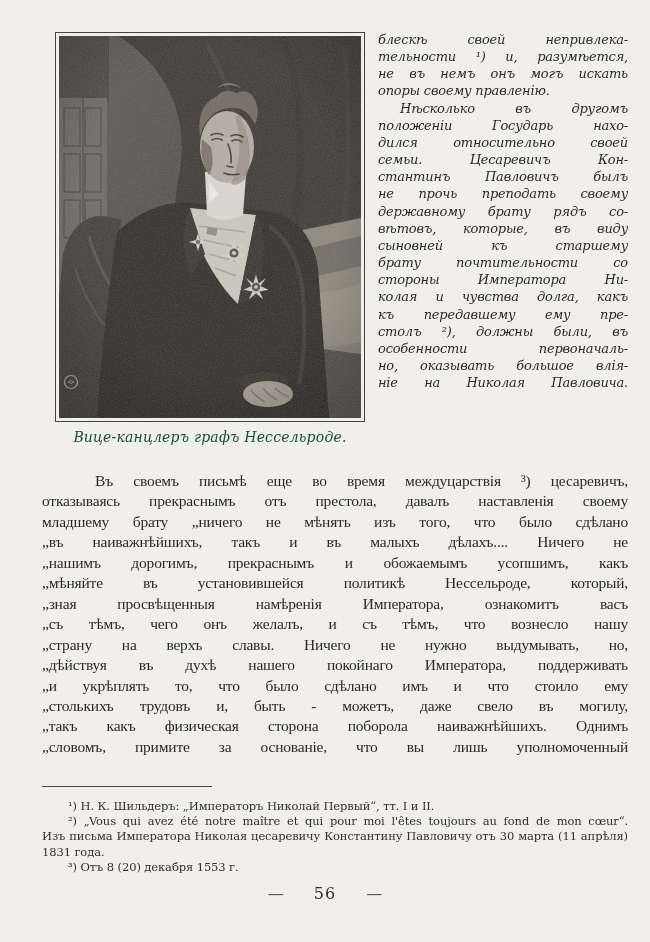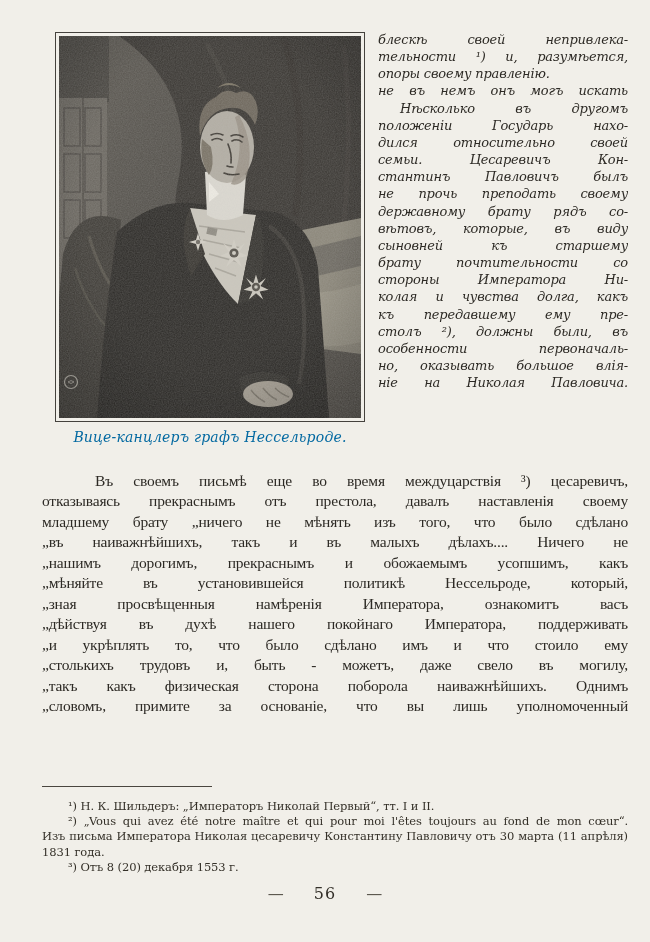--- a/index.html
+++ b/index.html
@@ -10,21 +10,21 @@
     color:#2d2a25; overflow:hidden;
   }
   
   .portrait-frame {
     position:absolute; left:55px; top:32px; width:302px; height:382px;
     border:1px solid #45423d; padding:3px; background:#f1efe9;
   }
   .portrait-inner { width:302px; height:382px; overflow:hidden; background:#4c4944; }
   .caption {
     position:absolute; left:55px; top:429px; width:310px;
-    text-align:center; font-style:italic; font-size:14px; color:#0369a1;
+    text-align:center; font-style:italic; font-size:14px; color:#14532d;
     letter-spacing:0.2px;
   }
   
   .right-col {
     position:absolute; left:378px; top:30px; width:250px;
     font-size:13px; line-height:20.4px; letter-spacing:-0.2px;font-style:italic;
   }
   
   .body-par {
     position:absolute; left:42px; top:470px; width:586px;
@@ -172,22 +172,22 @@
         <rect width="302" height="382" filter="url(#grain)" opacity="0.55"></rect>
       </svg>
     </div>
   </div>
 
   <div class="caption">Вице-канцлеръ графъ Нессельроде.</div>
 
   <div class="right-col">
     <div class="line">блескѣ своей непривлека-</div>
     <div class="line">тельности ¹) и, разумѣется,</div>
+    <div class="line">не въ немъ онъ могъ искать</div>
     <div class="line pl">опоры своему правленію.</div>
-    <div class="line">не въ немъ онъ могъ искать</div>
     <div class="line ind">Нѣсколько въ другомъ</div>
     <div class="line">положеніи Государь нахо-</div>
     <div class="line">дился относительно своей</div>
     <div class="line">семьи. Цесаревичъ Кон-</div>
     <div class="line">стантинъ Павловичъ былъ</div>
     <div class="line">не прочь преподать своему</div>
     <div class="line">державному брату рядъ со-</div>
     <div class="line">вѣтовъ, которые, въ виду</div>
     <div class="line">сыновней къ старшему</div>
     <div class="line">брату почтительности со</div>
@@ -201,20 +201,22 @@
   </div>
 
   <div class="body-par">
     <div class="line ind-b">Въ своемъ письмѣ еще во время междуцарствія ³) цесаревичъ,</div>
     <div class="line">отказываясь прекраснымъ отъ престола, давалъ наставленія своему</div>
     <div class="line">младшему брату „ничего не мѣнять изъ того, что было сдѣлано</div>
     <div class="line">„въ наиважнѣйшихъ, такъ и въ малыхъ дѣлахъ.... Ничего не</div>
     <div class="line">„нашимъ дорогимъ, прекраснымъ и обожаемымъ усопшимъ, какъ</div>
     <div class="line">„мѣняйте въ установившейся политикѣ Нессельроде, который,</div>
     <div class="line">„зная просвѣщенныя намѣренія Императора, ознакомитъ васъ</div>
+    <div class="line">„съ тѣмъ, чего онъ желалъ, и съ тѣмъ, что вознесло нашу</div>
+    <div class="line">„страну на верхъ славы. Ничего не нужно выдумывать, но,</div>
     <div class="line">„дѣйствуя въ духѣ нашего покойнаго Императора, поддерживать</div>
     <div class="line">„и укрѣплять то, что было сдѣлано имъ и что стоило ему</div>
     <div class="line">„столькихъ трудовъ и, быть - можетъ, даже свело въ могилу,</div>
     <div class="line">„такъ какъ физическая сторона поборола наиважнѣйшихъ. Однимъ</div>
     <div class="line">„словомъ, примите за основаніе, что вы лишь уполномоченный</div>
   </div>
 
   <div class="fn-rule"></div>
 
   <div class="footnotes">

